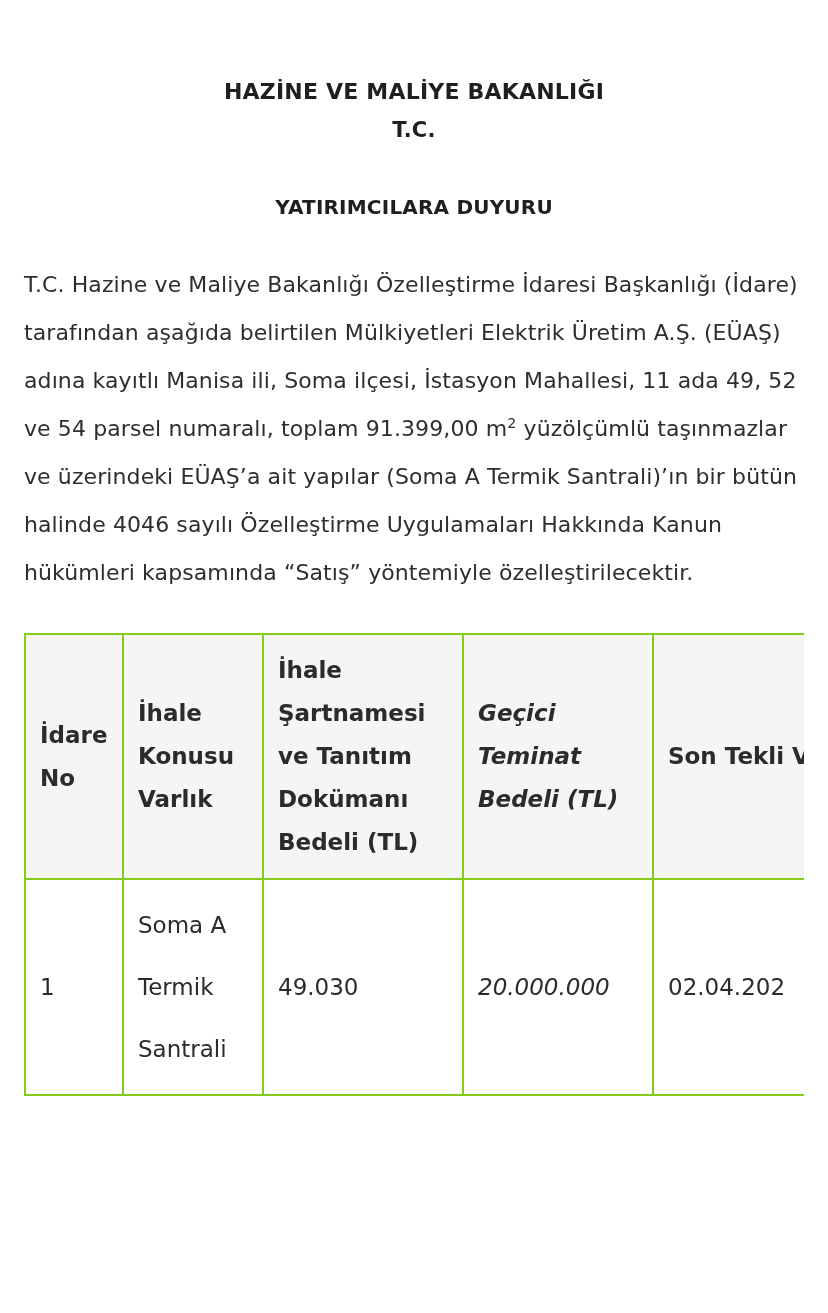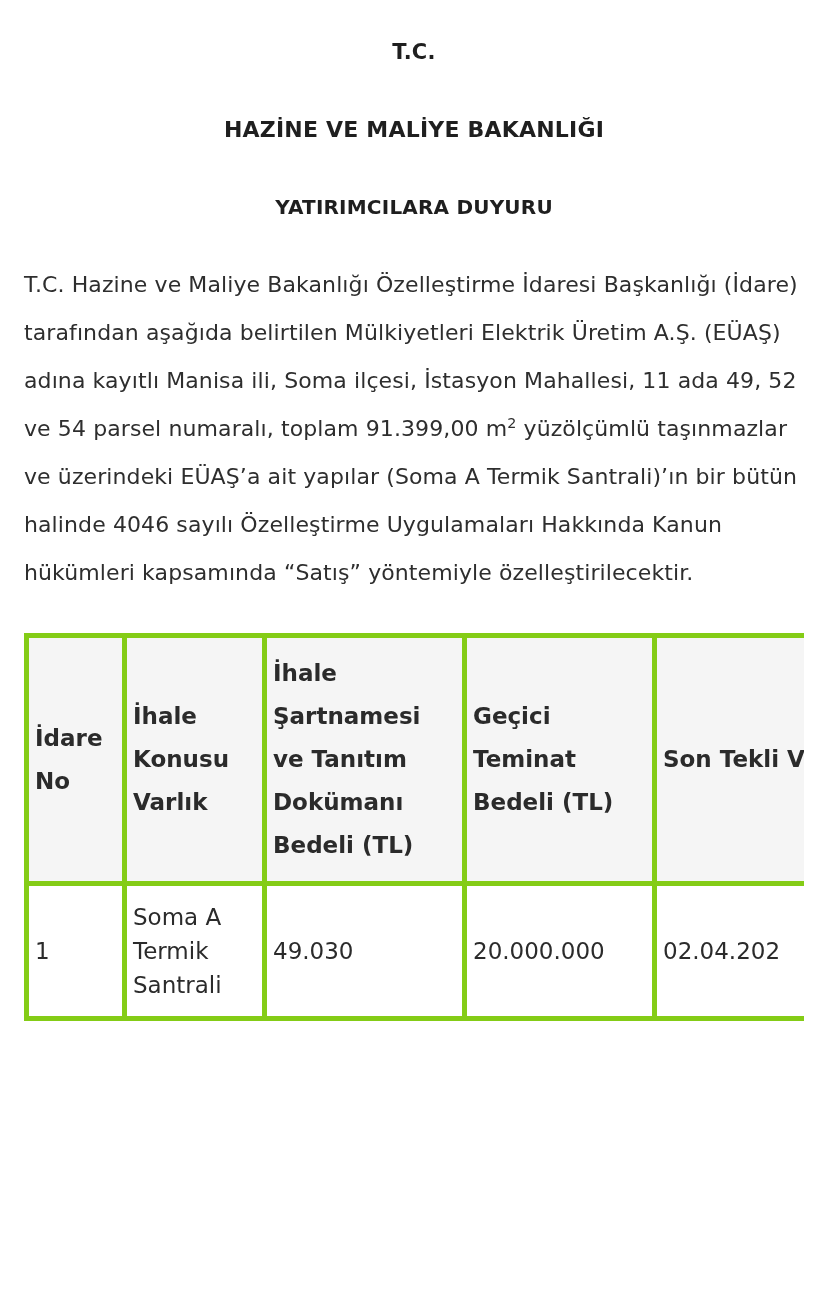--- a/index.html
+++ b/index.html
@@ -51,54 +51,54 @@
     margin-top: 36px;
     width: 100%;
     overflow: hidden;
   }
   table.info {
     border-collapse: collapse;
     table-layout: fixed;
     width: 1000px; 
   }
   table.info th, table.info td {
-    border: 5px solid #84cc16;
+    border: 2px solid #84cc16;
     vertical-align: middle;
-    padding: 14px 6px;
+    padding: 14px 14px;
     font-size: 23px;
     color: #2b2b2b;
   }
   table.info thead th {
     background: #f5f5f5;
     font-weight: bold;
     line-height: 43px;
     vertical-align: middle;
     text-align: left;
   }
   table.info tbody td {
     background: #ffffff;
     font-weight: normal;
-    line-height: 34px;
+    line-height: 62px;
   }
   .col-1 { width: 98px; }
   .col-2 { width: 140px; }
   .col-3 { width: 200px; }
-  .col-4 { width: 190px; }
+  .col-4 { width: 190px; font-style: italic; }
   .col-5 { width: 372px; }
 
   td.center, th.center { text-align: left; }
   .cell-sira { text-align: left; padding-left: 22px; }
 </style>
 </head>
 <body>
 
 <div class="page">
 
+  <div class="heading h2">HAZİNE VE MALİYE BAKANLIĞI</div>
   <div class="heading h1">T.C.</div>
-  <div class="heading h2">HAZİNE VE MALİYE BAKANLIĞI</div>
   <div class="heading h4">YATIRIMCILARA DUYURU</div>
 
   <p class="body-text"><span>T.C. Hazine ve Maliye Bakanlığı Özelleştirme İdaresi Başkanlığı (İdare) tarafından aşağıda belirtilen Mülkiyetleri Elektrik Üretim A.Ş. (EÜAŞ)  adına kayıtlı Manisa ili,  Soma ilçesi,  İstasyon Mahallesi, 11 ada 49, 52 ve 54 parsel numaralı, toplam 91.399,00 m</span><sup>2</sup><span> yüzölçümlü taşınmazlar ve üzerindeki EÜAŞ’a ait yapılar (Soma A Termik Santrali)’ın bir bütün halinde 4046 sayılı Özelleştirme Uygulamaları Hakkında Kanun hükümleri kapsamında  “Satış” yöntemiyle özelleştirilecektir.</span></p>
 
   <div class="table-wrap">
     <table class="info">
       <colgroup>
         <col class="col-1">
         <col class="col-2">
         <col class="col-3">

